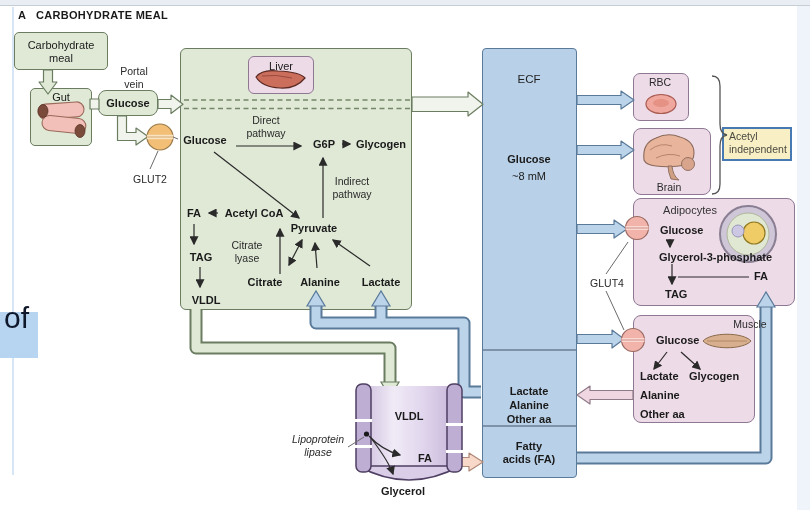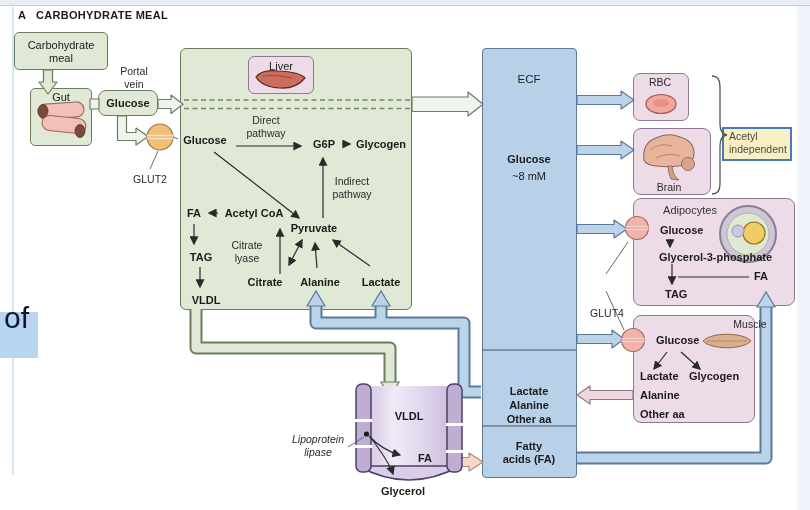--- a/index.html
+++ b/index.html
@@ -215,21 +215,21 @@
   <div class="lbl b layer3" style="left:18px;top:9px;">A</div>
   <div class="lbl layer3" style="left:36px;top:9px;font-weight:600;letter-spacing:0.3px;">CARBOHYDRATE MEAL</div>
 
   <div class="lbl ctr pre layer3" style="left:61px;top:51px;">Carbohydrate
 meal</div>
   <div class="lbl ctr layer3" style="left:61px;top:97px;">Gut</div>
   <div class="lbl ctr pre sm layer3" style="left:134px;top:77px;">Portal
 vein</div>
   <div class="lbl ctr b layer3" style="left:128px;top:103px;">Glucose</div>
   <div class="lbl ctr sm layer3" style="left:150px;top:179px;">GLUT2</div>
-  <div class="lbl ctr sm layer3" style="left:607px;top:283px;margin-top:30px;">GLUT4</div>
+  <div class="lbl ctr sm layer3" style="left:607px;top:283px;">GLUT4</div>
 
   <div class="lbl ctr layer3" style="left:281px;top:66px;text-align:center;">Liver</div>
   <div class="lbl ctr b layer3" style="left:205px;top:140px;">Glucose</div>
   <div class="lbl ctr pre sm layer3" style="left:266px;top:126px;">Direct
 pathway</div>
   <div class="lbl ctr b layer3" style="left:324px;top:144px;">G6P</div>
   <div class="lbl ctr b layer3" style="left:381px;top:144px;">Glycogen</div>
   <div class="lbl ctr pre sm layer3" style="left:352px;top:187px;">Indirect
 pathway</div>
   <div class="lbl ctr b layer3" style="left:194px;top:213px;">FA</div>

